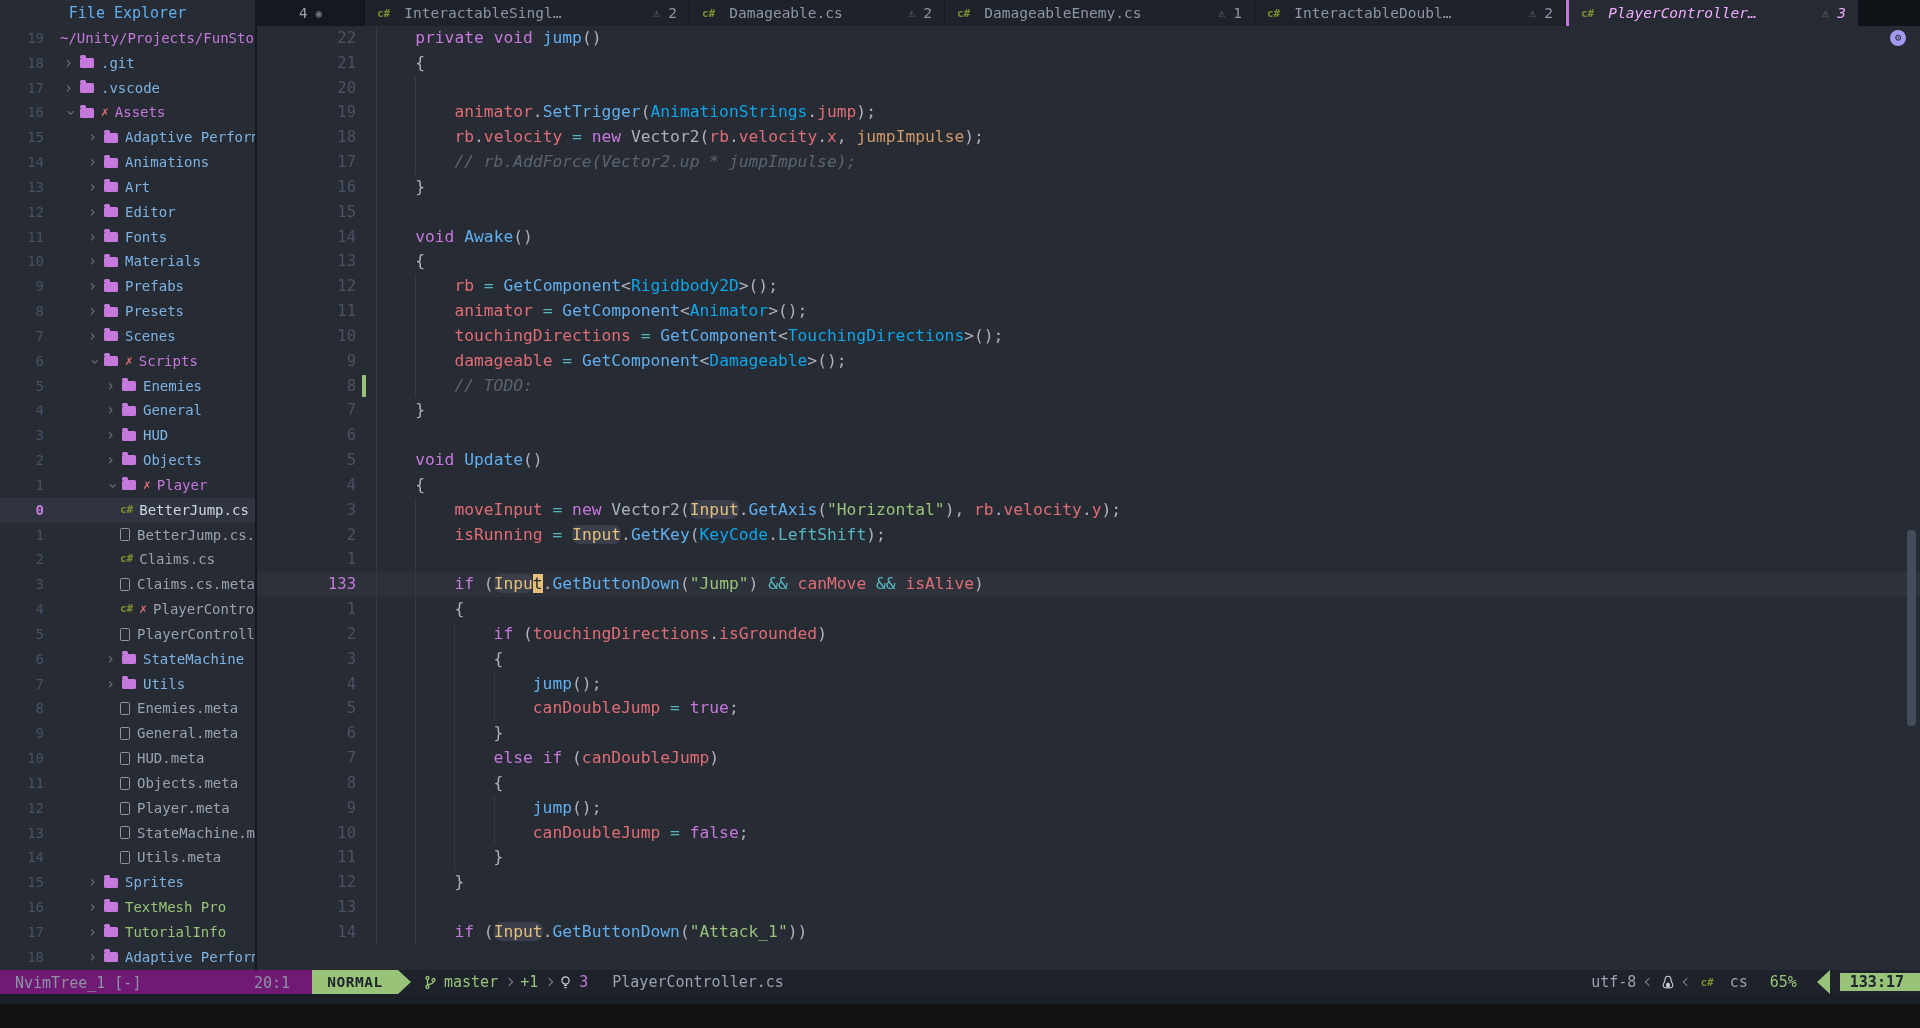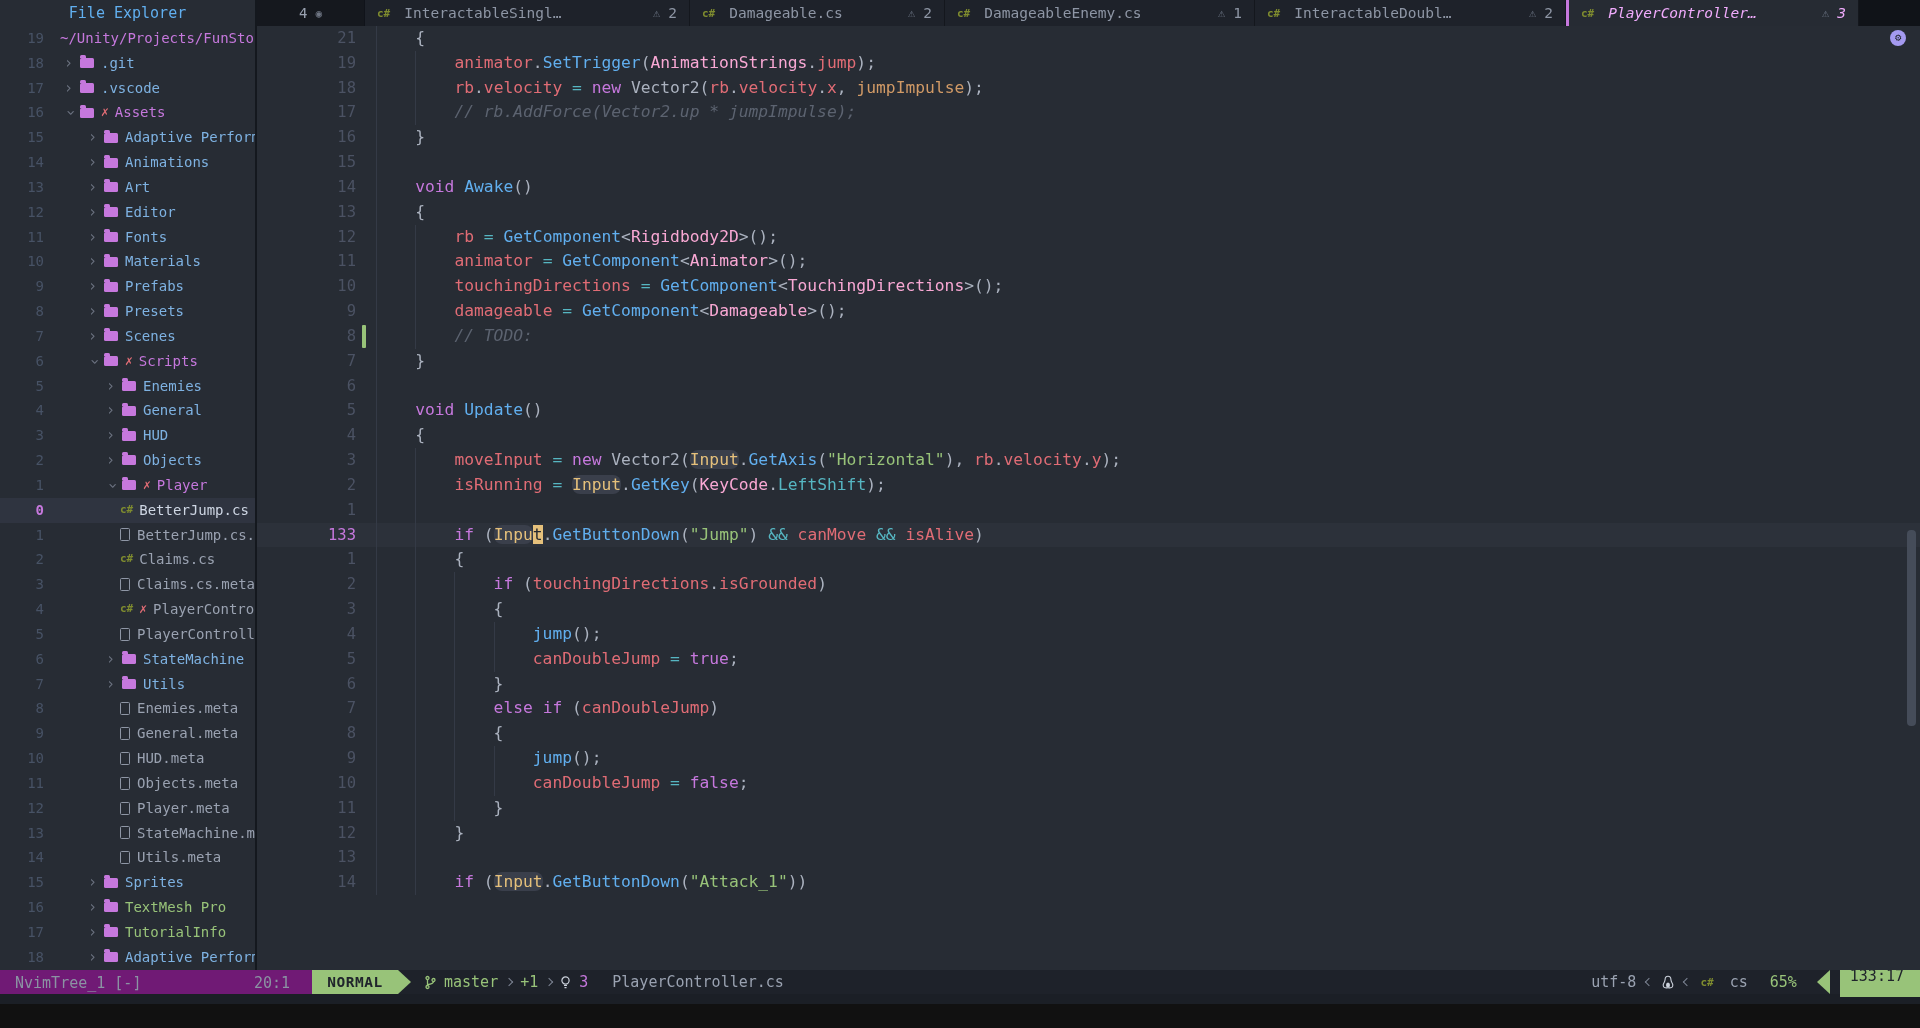--- a/index.html
+++ b/index.html
@@ -53,21 +53,21 @@
   .codearea{ position:relative; flex:1; overflow:hidden; background:#272c34; font-size:16.3px; }
   .cline{ height:24.84px; line-height:24.84px; display:flex; white-space:pre; }
   .cline.cursorline{ background:#2c313a; }
   .lnum{ width:99px; flex:none; text-align:right; color:#4b5263; font-size:15.5px; }
   .lnum.curln{ color:#c678dd; }
   .sign{ width:20px; flex:none; position:relative; }
   .sign .gitadd{ position:absolute; left:6px; top:1px; bottom:1px; width:4px; background:#98c379; border-radius:1px; }
   .ctext{ flex:1; overflow:hidden; }
   .ig{ display:inline-block; width:4ch; height:24.84px; vertical-align:top; border-left:1px solid #343a46; }
   .tk-kw{ color:#c678dd; } .tk-fn{ color:#61afef; } .tk-var{ color:#e06c75; }
-  .tk-type{ color:#f9a8d4; } .tk-str{ color:#98c379; } .tk-op{ color:#56b6c2; }
+  .tk-type{ color:#0ea5e9; } .tk-str{ color:#98c379; } .tk-op{ color:#56b6c2; }
   .tk-cm{ color:#5c6370; font-style:italic; } .tk-pn{ color:#abb2bf; }
   .tk-const{ color:#d19a66; } .tk-enum{ color:#56b6c2; }
   .tk-hl{ color:#e5c07b; background:#3a3f4b; border-radius:8px; }
   .tk-cur{ color:#23272e; background:#e5c07b; }
   .gear{ position:absolute; top:4px; right:14px; width:16px; height:16px; border-radius:50%; background:#a49af0; color:#23272e; font-size:11px; line-height:16px; text-align:center; }
   .scroll-thumb{ position:absolute; right:4px; top:504px; width:9px; height:196px; background:#454c59; border-radius:4px; }
 
   
   .statusbar{ height:24px; background:#1e222a; display:flex; align-items:center; font-size:15px; color:#9aa2b1; flex:none; }
   .sb-left{ width:312px; height:100%; flex:none; background:#701a75; display:flex; padding:4px 22px 0 15px; color:#8b93a3; }
@@ -77,21 +77,21 @@
   .git{ display:flex; align-items:center; gap:8px; margin-left:14px; }
   .git .gtxt{ color:#98c379; }
   .chev{ width:6px; height:6px; border-right:1.6px solid #7d8594; border-top:1.6px solid #7d8594; flex:none; display:inline-block; }
   .chev.r{ transform:rotate(45deg); }
   .chev.l{ transform:rotate(-135deg); }
   .diag-count{ color:#c678dd; }
   .sb-file{ margin-left:24px; color:#9aa2b1; }
   .sb-right{ margin-left:auto; display:flex; align-items:center; gap:10px; }
   .pct{ color:#98c379; margin-left:12px; }
   .loc-arrow{ width:0; height:0; border-top:12px solid transparent; border-bottom:12px solid transparent; border-right:13px solid #98c379; flex:none; margin-left:10px; }
-  .loc-seg{ height:100%; background:#98c379; color:#20252c; font-weight:normal; display:flex; align-items:flex-end; padding:0 16px 12px 10px; flex:none; }
+  .loc-seg{ height:100%; background:#98c379; color:#20252c; font-weight:bold; display:flex; align-items:flex-end; padding:0 16px 0 10px; flex:none; }
 
   .cmdline{ height:34px; background:#1b1f26; color:#a3abb8; font-size:16px; padding:5px 0 0 6px; white-space:pre; overflow:hidden; }
 </style>
 </head>
 <body>
 
 <div class="screen">
   <div class="main">
 
     <aside class="sidebar">
@@ -391,21 +391,23 @@
               <span class="csic">c#</span>
               <span class="tlabel">PlayerController…</span>
               <span class="warn-ic">⚠</span>
               <span class="wcount">3</span>
             </div>
           </div>
         <div class="tab-filler"></div>
       </div>
       <div class="codearea">
         <div id="code-lines">
+            <div class="cline"><span class="lnum">22</span><span class="sign"></span><span class="ctext"><span class="ig"></span><span class="tk-kw">private</span><span class="tk-pn"> </span><span class="tk-kw">void</span><span class="tk-pn"> </span><span class="tk-fn">jump</span><span class="tk-pn">()</span></span></div>
             <div class="cline"><span class="lnum">21</span><span class="sign"></span><span class="ctext"><span class="ig"></span><span class="tk-pn">{</span></span></div>
+            <div class="cline"><span class="lnum">20</span><span class="sign"></span><span class="ctext"><span class="ig"></span><span class="ig"></span></span></div>
             <div class="cline"><span class="lnum">19</span><span class="sign"></span><span class="ctext"><span class="ig"></span><span class="ig"></span><span class="tk-var">animator</span><span class="tk-pn">.</span><span class="tk-fn">SetTrigger</span><span class="tk-pn">(</span><span class="tk-type">AnimationStrings</span><span class="tk-pn">.</span><span class="tk-var">jump</span><span class="tk-pn">);</span></span></div>
             <div class="cline"><span class="lnum">18</span><span class="sign"></span><span class="ctext"><span class="ig"></span><span class="ig"></span><span class="tk-var">rb</span><span class="tk-pn">.</span><span class="tk-var">velocity</span><span class="tk-pn"> </span><span class="tk-op">=</span><span class="tk-pn"> </span><span class="tk-kw">new</span><span class="tk-pn"> Vector2(</span><span class="tk-var">rb</span><span class="tk-pn">.</span><span class="tk-var">velocity</span><span class="tk-pn">.</span><span class="tk-var">x</span><span class="tk-pn">, </span><span class="tk-const">jumpImpulse</span><span class="tk-pn">);</span></span></div>
             <div class="cline"><span class="lnum">17</span><span class="sign"></span><span class="ctext"><span class="ig"></span><span class="ig"></span><span class="tk-cm">// rb.AddForce(Vector2.up * jumpImpulse);</span></span></div>
             <div class="cline"><span class="lnum">16</span><span class="sign"></span><span class="ctext"><span class="ig"></span><span class="tk-pn">}</span></span></div>
             <div class="cline"><span class="lnum">15</span><span class="sign"></span><span class="ctext"><span class="ig"></span></span></div>
             <div class="cline"><span class="lnum">14</span><span class="sign"></span><span class="ctext"><span class="ig"></span><span class="tk-kw">void</span><span class="tk-pn"> </span><span class="tk-fn">Awake</span><span class="tk-pn">()</span></span></div>
             <div class="cline"><span class="lnum">13</span><span class="sign"></span><span class="ctext"><span class="ig"></span><span class="tk-pn">{</span></span></div>
             <div class="cline"><span class="lnum">12</span><span class="sign"></span><span class="ctext"><span class="ig"></span><span class="ig"></span><span class="tk-var">rb</span><span class="tk-pn"> </span><span class="tk-op">=</span><span class="tk-pn"> </span><span class="tk-fn">GetComponent</span><span class="tk-pn">&lt;</span><span class="tk-type">Rigidbody2D</span><span class="tk-pn">&gt;();</span></span></div>
             <div class="cline"><span class="lnum">11</span><span class="sign"></span><span class="ctext"><span class="ig"></span><span class="ig"></span><span class="tk-var">animator</span><span class="tk-pn"> </span><span class="tk-op">=</span><span class="tk-pn"> </span><span class="tk-fn">GetComponent</span><span class="tk-pn">&lt;</span><span class="tk-type">Animator</span><span class="tk-pn">&gt;();</span></span></div>
             <div class="cline"><span class="lnum">10</span><span class="sign"></span><span class="ctext"><span class="ig"></span><span class="ig"></span><span class="tk-var">touchingDirections</span><span class="tk-pn"> </span><span class="tk-op">=</span><span class="tk-pn"> </span><span class="tk-fn">GetComponent</span><span class="tk-pn">&lt;</span><span class="tk-type">TouchingDirections</span><span class="tk-pn">&gt;();</span></span></div>

